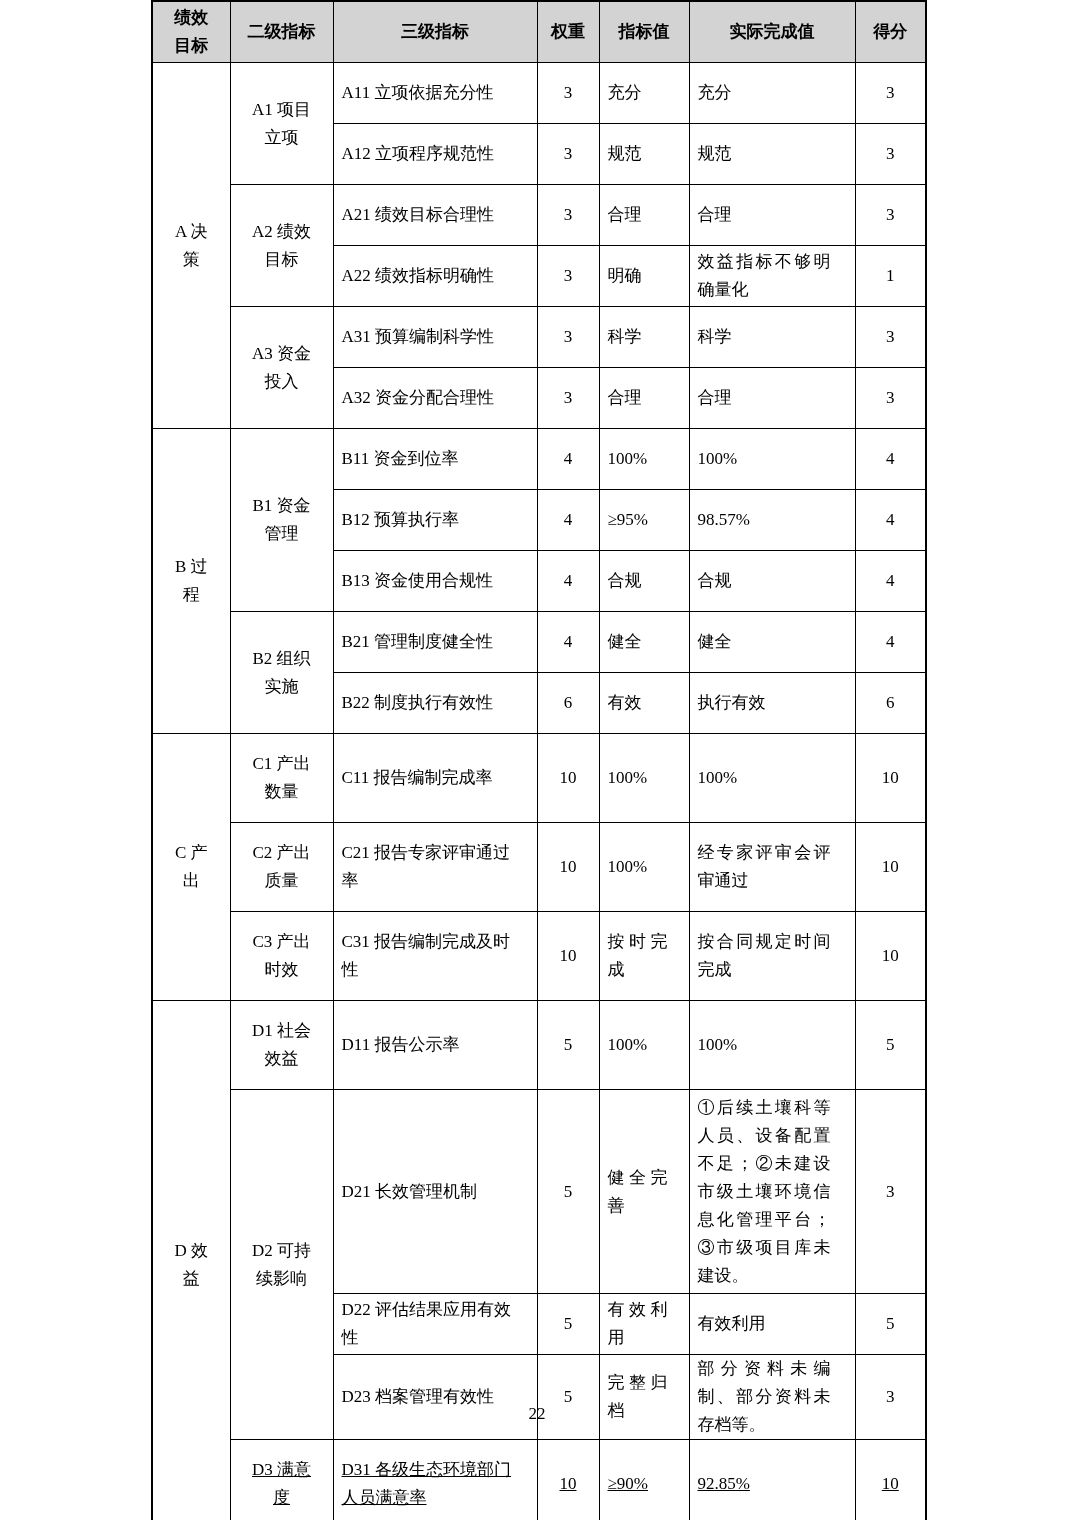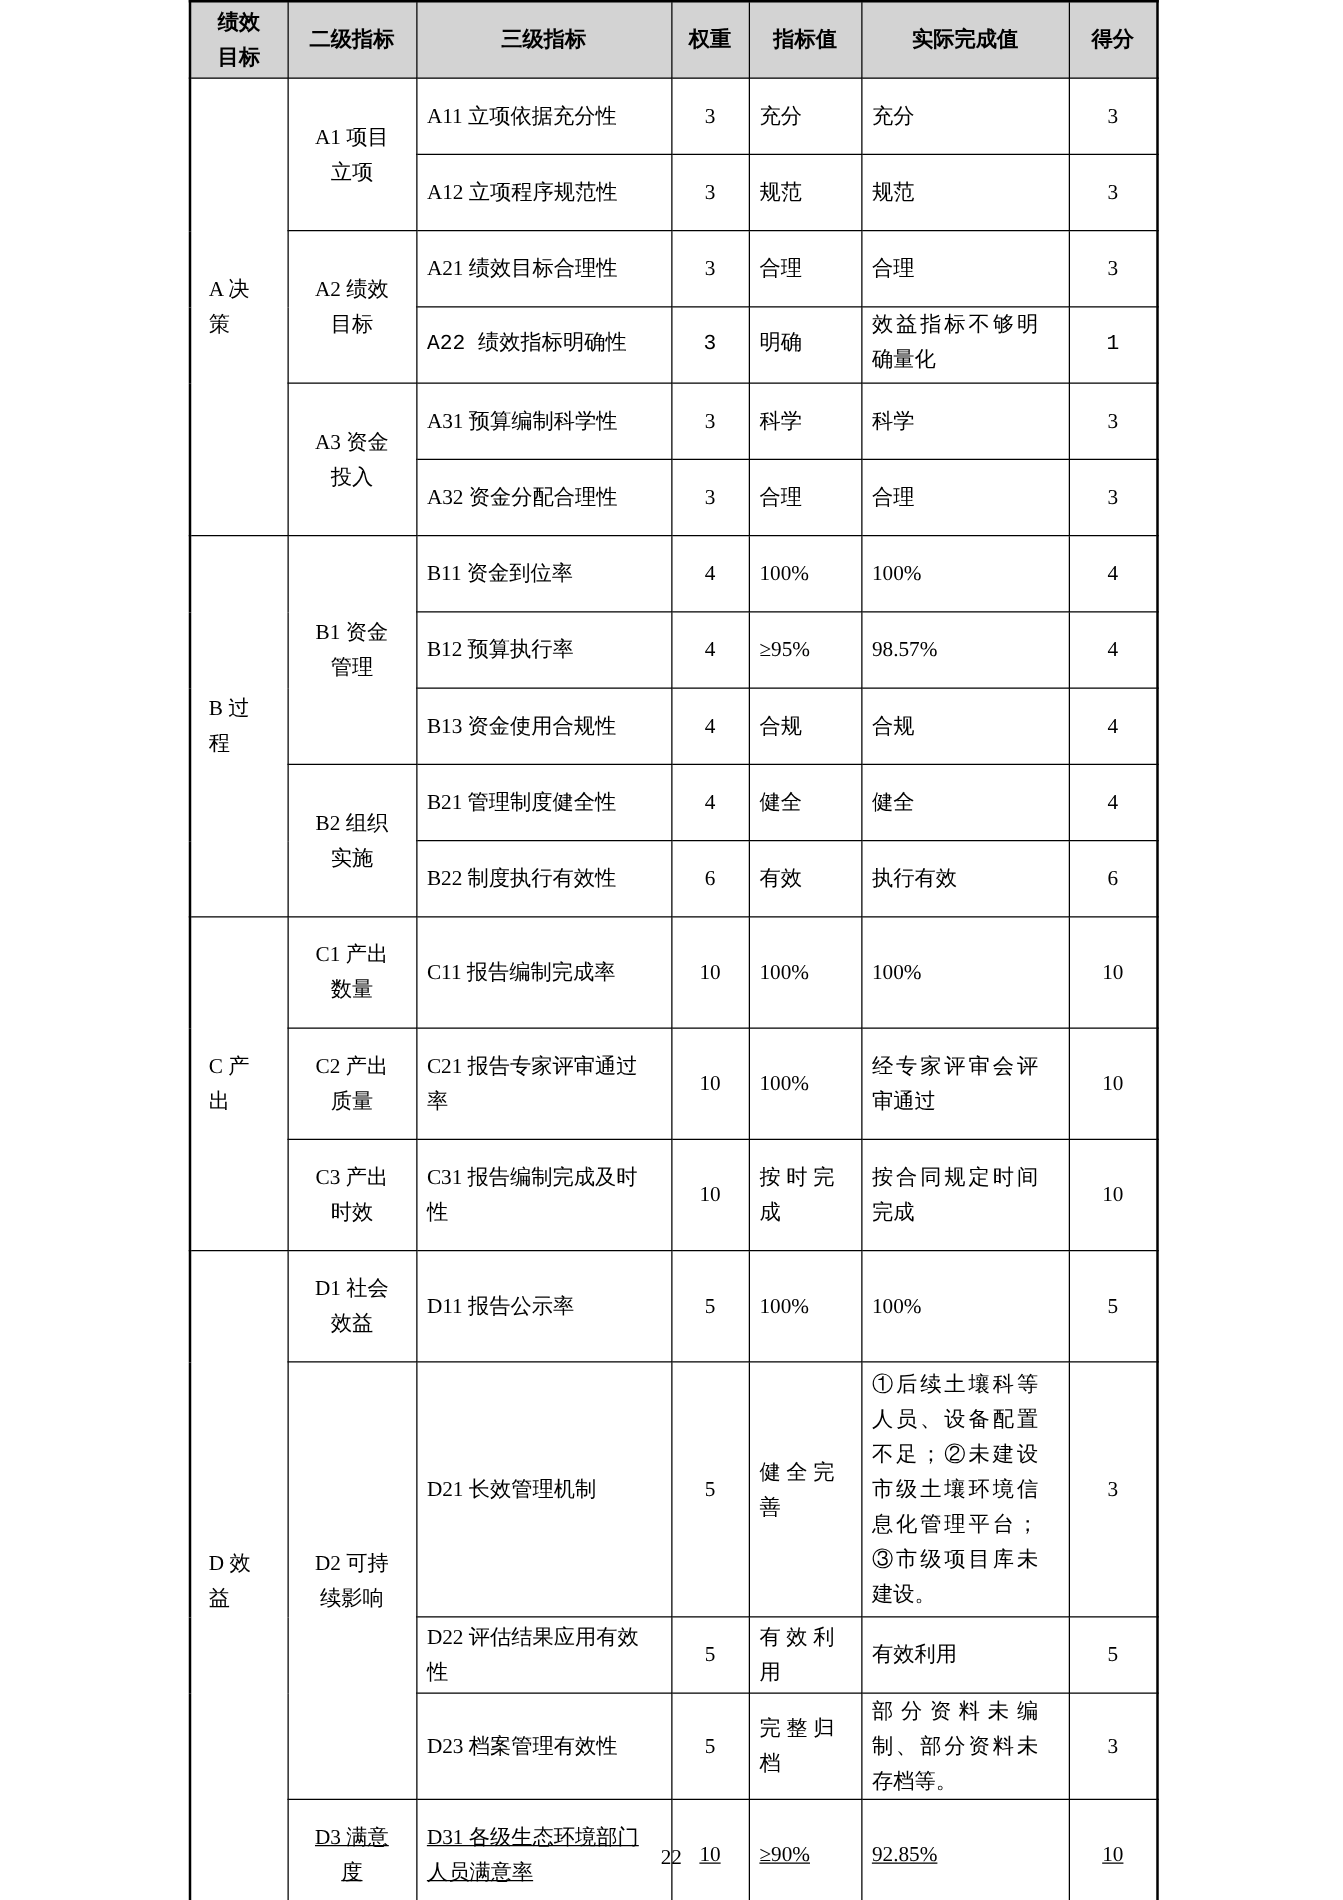--- a/index.html
+++ b/index.html
@@ -38,38 +38,38 @@
     line-height:28px;
   }
   table.score td,table.score th{
     border:1px solid #000000;
     vertical-align:middle;
     word-break:normal;
     overflow-wrap:normal;
     font-weight:400;
   }
   .w1{width:78px}.w2{width:103px}.w3{width:204px}.w4{width:62px}.w5{width:90px}.w6{width:166px}.w7{width:71px}
-  .col1{text-align:left;padding:0 14px;}
+  .col1{text-align:center;padding:0 14px;}
   .col2{text-align:center;padding:16px 14px;}
   .col3{text-align:left;padding:0 24px 0 8px;}
   .col4{text-align:center;padding:16px 4px;}
   .col5{text-align:justify;text-justify:inter-ideograph;padding:0 21px 0 8px;}
   .col6{text-align:justify;text-justify:inter-ideograph;padding:0 24px 0 8px;}
   .col7{text-align:center;padding:0 4px;}
   .head{
     background:#d3d3d3;
     font-weight:700 !important;
     text-align:center !important;
   }
   .head.col3,.head.col5,.head.col6{padding:0 8px;}
   .total-label{text-align:center !important;font-weight:700 !important;}
   .bold{font-weight:700 !important;}
   .page-number{
     position:absolute;
-    top:1476px;left:0;
+    top:1404px;left:0;
     width:1074px;
     text-align:center;
     font-size:17px;
   }
 </style>
 </head>
 <body>
 
 <div class="page">
 
@@ -112,21 +112,21 @@
           <td class="col7">3</td>
         </tr>
         <tr style="height: 30px;">
           <td rowspan="2" class="col2">A2 绩效目标</td>
           <td class="col3">A21 绩效目标合理性</td>
           <td class="col4">3</td>
           <td class="col5">合理</td>
           <td class="col6">合理</td>
           <td class="col7">3</td>
         </tr>
-        <tr style="height: 56px; font-family: Liberation Mono, monospace;">
+        <tr style="height: 56px;">
           <td class="col3">A22 绩效指标明确性</td>
           <td class="col4">3</td>
           <td class="col5">明确</td>
           <td class="col6">效益指标不够明确量化</td>
           <td class="col7">1</td>
         </tr>
         <tr style="height: 29px;">
           <td rowspan="2" class="col2">A3 资金投入</td>
           <td class="col3">A31 预算编制科学性</td>
           <td class="col4">3</td>

